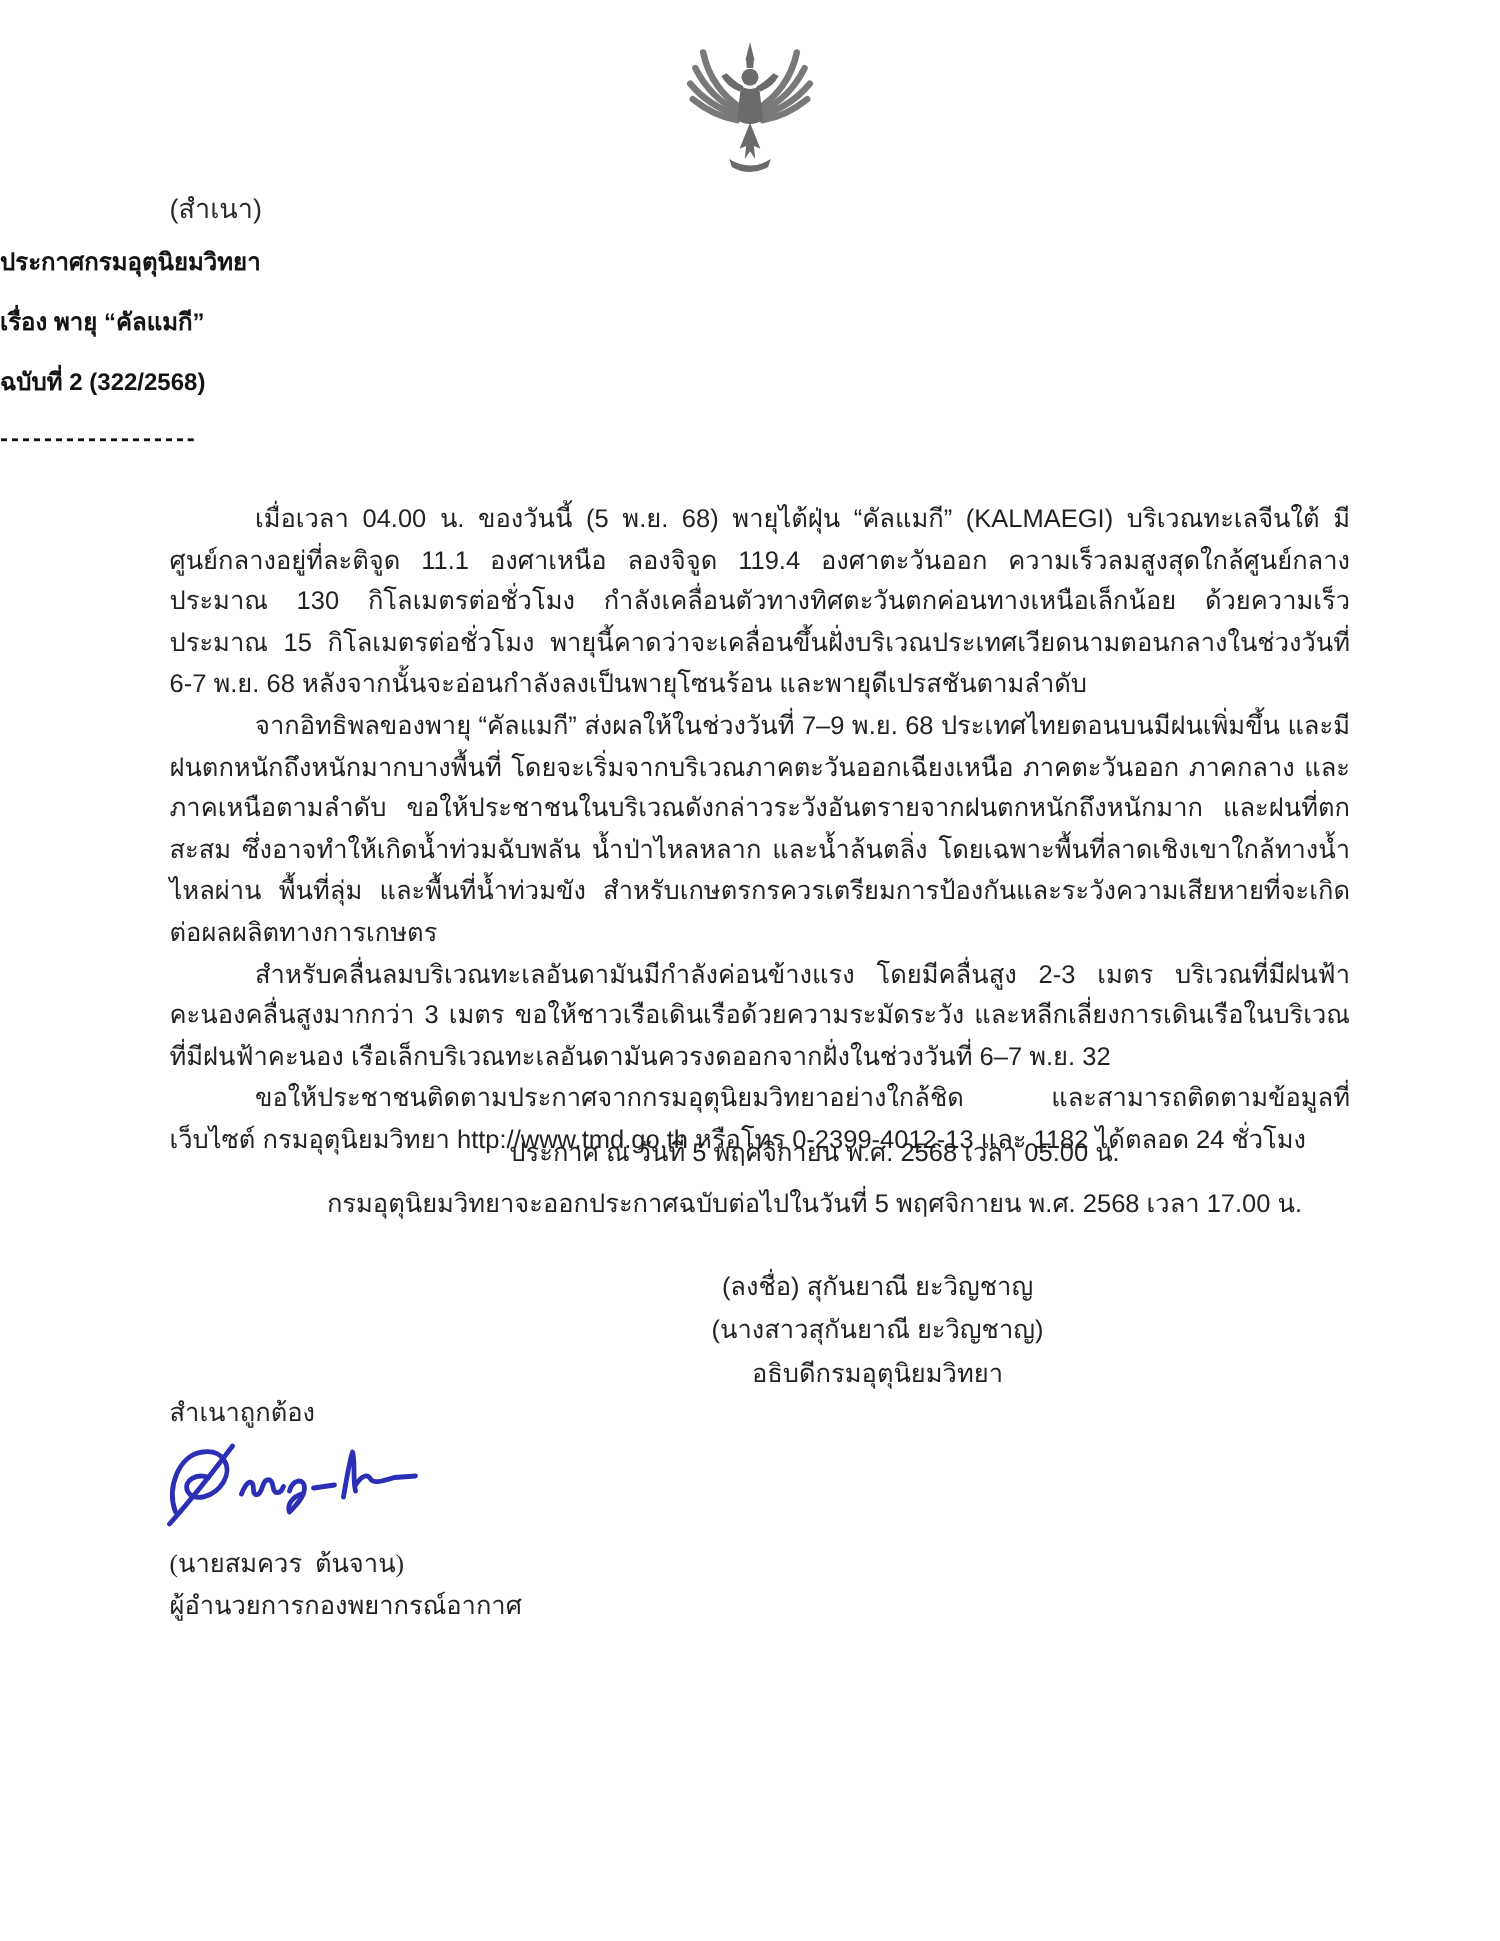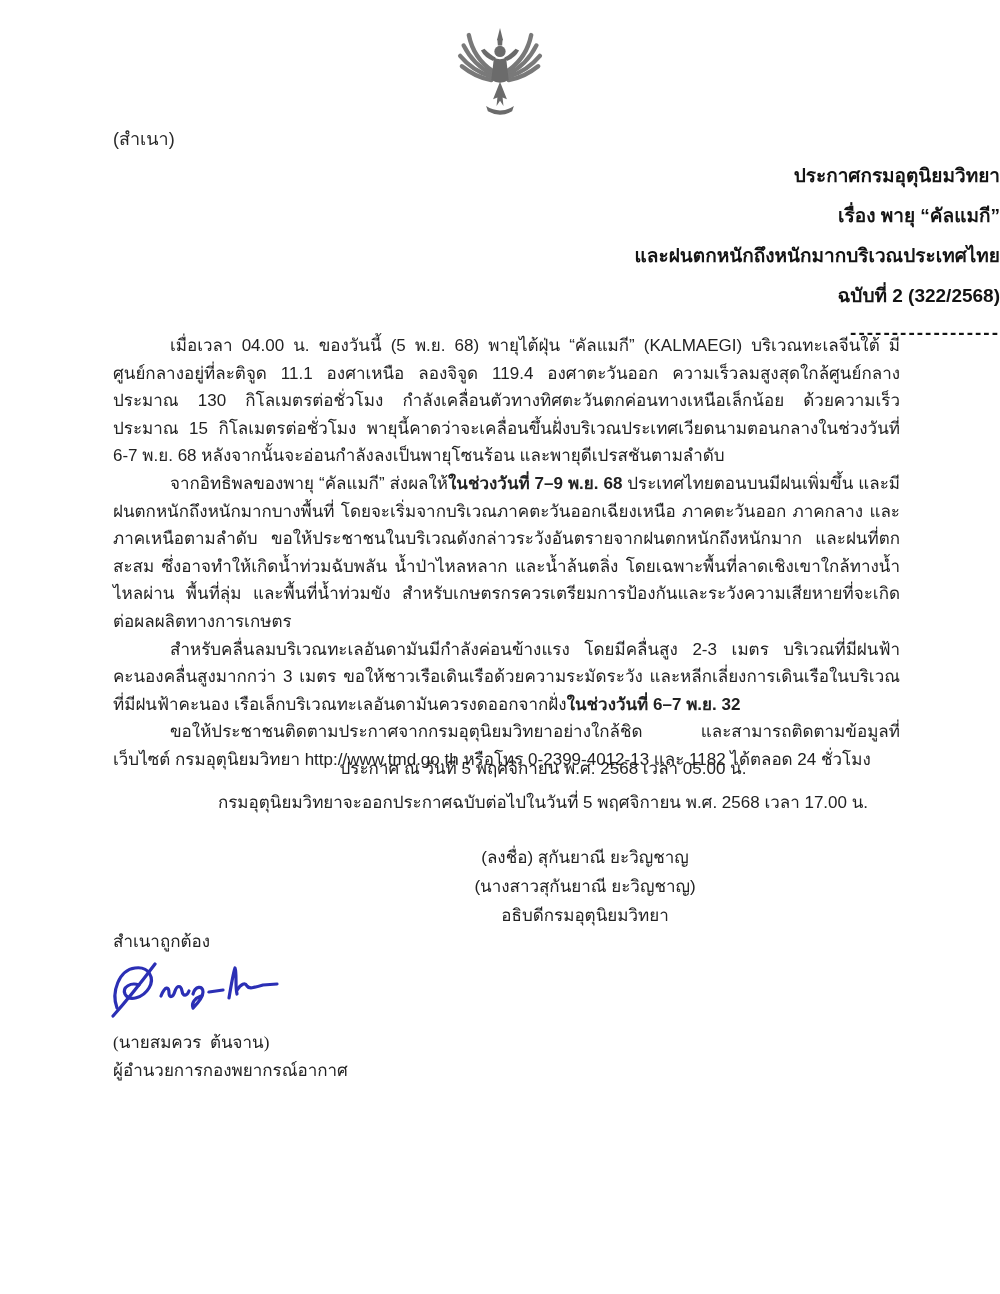--- a/index.html
+++ b/index.html
@@ -27,23 +27,23 @@
     left: 113px;
     font-size: 18px;
     color: #2a2a2a;
     white-space: pre-wrap;
   }
   .title-block {
     position: absolute;
     top: 156px;
     left: 0;
     width: 1000px;
-    text-align: right;
+    text-align: left;
     font-weight: bold;
-    font-size: 19px;
+    font-size: 16px;
     line-height: 40px;
     color: #141414;
   }
   .title-block .divider {
     font-weight: bold;
     letter-spacing: 2px;
     line-height: 30px;
     margin-top: 2px;
   }
   .body-block {
@@ -53,21 +53,21 @@
     width: 787px;
     font-size: 17px;
     line-height: 27.6px;
     text-align: justify;
     color: #222222;
   }
   .body-block p.para {
     text-indent: 57px;
     margin: 0;
   }
-  .body-block .b { font-weight: bold; }
+  .body-block .b { font-weight: normal; }
   .issued-block {
     position: absolute;
     top: 752px;
     left: 111px;
     width: 864px;
     text-align: center;
     font-size: 17px;
     line-height: 34px;
     color: #222222;
   }
@@ -155,21 +155,20 @@
         <path d="M44 92 Q60 102 76 92 L74 98 Q60 106 46 98 Z"></path>
       </g>
     </svg>
   </div>
 
   <div class="copy-label">(สำเนา)</div>
 
   <div class="title-block">
     <div class="line">ประกาศกรมอุตุนิยมวิทยา</div>
     <div class="line">เรื่อง พายุ “คัลแมกี”</div>
-    <div class="line">และฝนตกหนักถึงหนักมากบริเวณประเทศไทย</div>
     <div class="line">ฉบับที่ 2 (322/2568)</div>
     <div class="divider">------------------</div>
   </div>
 
   <div class="body-block">
       <p class="para"><span>เมื่อเวลา 04.00 น. ของวันนี้ (5 พ.ย. 68) พายุไต้ฝุ่น “คัลแมกี” (KALMAEGI) บริเวณทะเลจีนใต้ มีศูนย์กลางอยู่ที่ละติจูด 11.1 องศาเหนือ ลองจิจูด 119.4 องศาตะวันออก ความเร็วลมสูงสุดใกล้ศูนย์กลางประมาณ 130 กิโลเมตรต่อชั่วโมง กำลังเคลื่อนตัวทางทิศตะวันตกค่อนทางเหนือเล็กน้อย ด้วยความเร็วประมาณ 15 กิโลเมตรต่อชั่วโมง พายุนี้คาดว่าจะเคลื่อนขึ้นฝั่งบริเวณประเทศเวียดนามตอนกลางในช่วงวันที่ 6-7 พ.ย. 68 หลังจากนั้นจะอ่อนกำลังลงเป็นพายุโซนร้อน และพายุดีเปรสชันตามลำดับ</span></p>
       <p class="para"><span>จากอิทธิพลของพายุ “คัลแมกี” ส่งผลให้</span><span class="b">ในช่วงวันที่ 7–9 พ.ย. 68 </span><span>ประเทศไทยตอนบนมีฝนเพิ่มขึ้น และมีฝนตกหนักถึงหนักมากบางพื้นที่ โดยจะเริ่มจากบริเวณภาคตะวันออกเฉียงเหนือ ภาคตะวันออก ภาคกลาง และภาคเหนือตามลำดับ ขอให้ประชาชนในบริเวณดังกล่าวระวังอันตรายจากฝนตกหนักถึงหนักมาก และฝนที่ตกสะสม ซึ่งอาจทำให้เกิดน้ำท่วมฉับพลัน น้ำป่าไหลหลาก และน้ำล้นตลิ่ง โดยเฉพาะพื้นที่ลาดเชิงเขาใกล้ทางน้ำไหลผ่าน พื้นที่ลุ่ม และพื้นที่น้ำท่วมขัง สำหรับเกษตรกรควรเตรียมการป้องกันและระวังความเสียหายที่จะเกิดต่อผลผลิตทางการเกษตร</span></p>
       <p class="para"><span>สำหรับคลื่นลมบริเวณทะเลอันดามันมีกำลังค่อนข้างแรง โดยมีคลื่นสูง 2-3 เมตร บริเวณที่มีฝนฟ้าคะนองคลื่นสูงมากกว่า 3 เมตร ขอให้ชาวเรือเดินเรือด้วยความระมัดระวัง และหลีกเลี่ยงการเดินเรือในบริเวณที่มีฝนฟ้าคะนอง เรือเล็กบริเวณทะเลอันดามันควรงดออกจากฝั่ง</span><span class="b">ในช่วงวันที่ 6–7 พ.ย. 32</span></p>
       <p class="para"><span>ขอให้ประชาชนติดตามประกาศจากกรมอุตุนิยมวิทยาอย่างใกล้ชิด และสามารถติดตามข้อมูลที่เว็บไซต์ กรมอุตุนิยมวิทยา http://www.tmd.go.th หรือโทร 0-2399-4012-13 และ 1182 ได้ตลอด 24 ชั่วโมง</span></p>
     </div>

